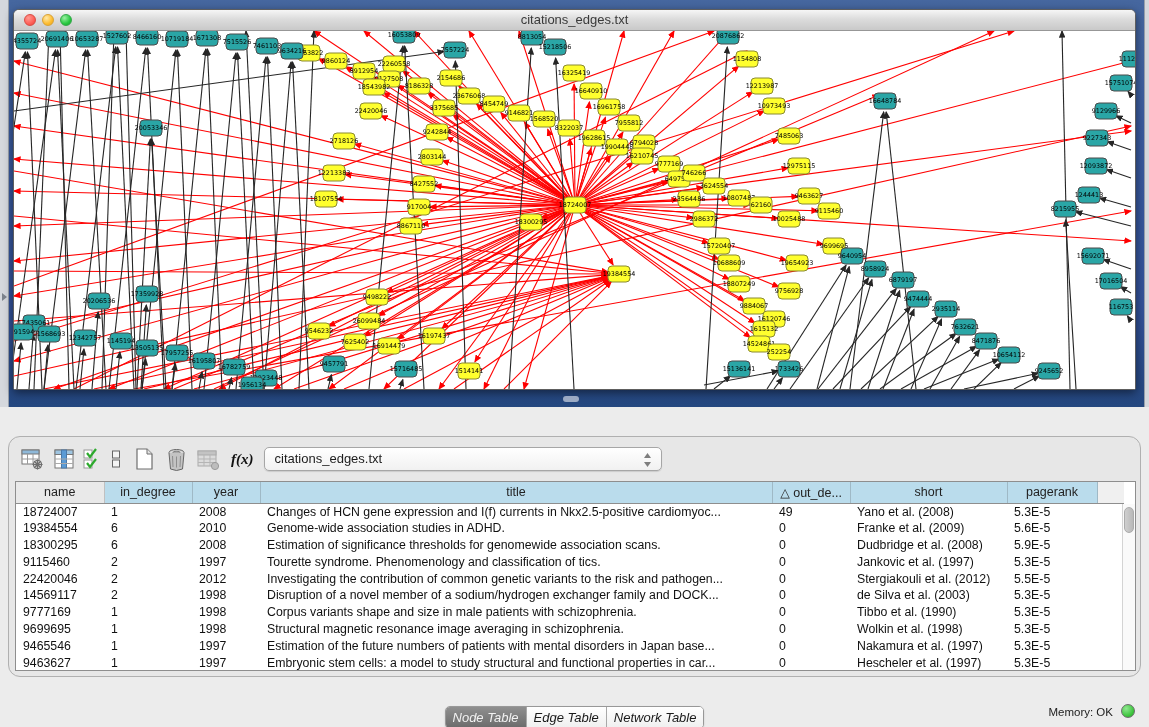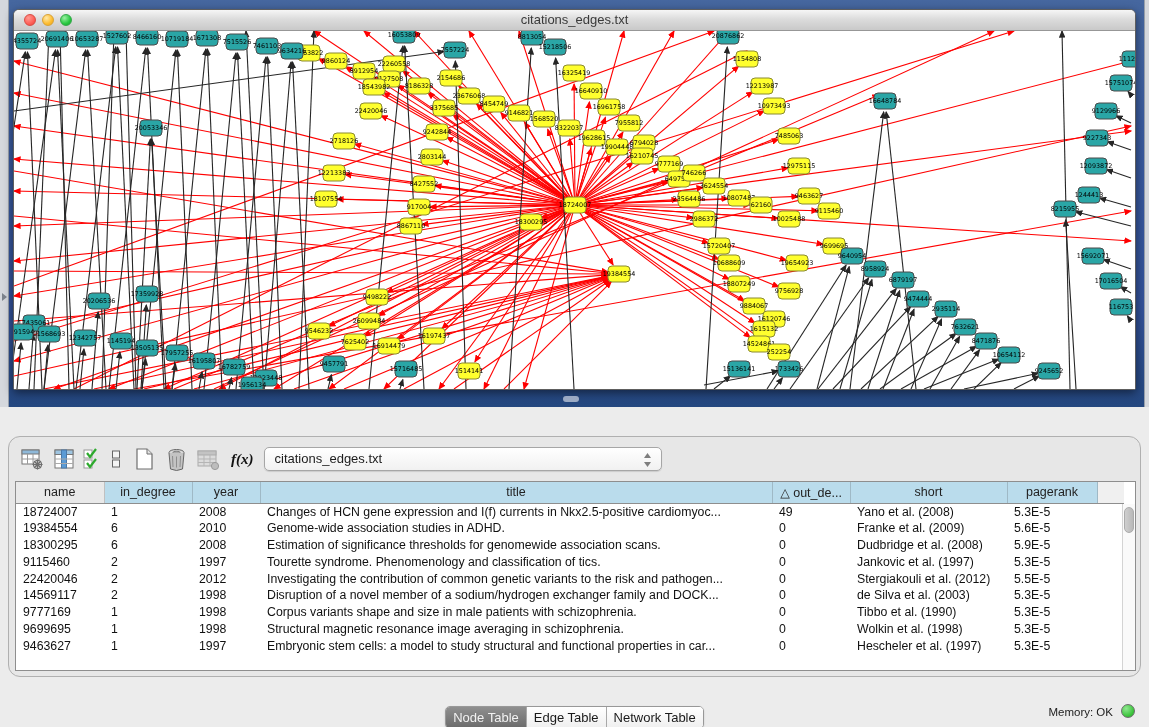--- a/index.html
+++ b/index.html
@@ -62,21 +62,21 @@
   td { height:16.8px; font-size:12.3px; color:#111; padding-left:7px; white-space:nowrap; overflow:hidden; cursor:default; }
   #tbl-scroll { position:absolute; right:0; top:22px; bottom:0; width:13px; background:#fafafa; border-left:1px solid #d4d4d4; }
   #tbl-thumb { position:absolute; left:1px; top:3px; width:10px; height:26px; border-radius:5px;
     background:linear-gradient(90deg,#cfcfcf,#b8b8b8); border:1px solid #ababab; cursor:pointer; }
 
   
   #tabs { position:absolute; left:0; top:269px; width:100%; display:flex; justify-content:center; }
   #tab-group { display:flex; border:1px solid #989898; border-radius:5px; overflow:hidden; height:23px;
     box-shadow:0 1px 2px rgba(0,0,0,.15); background:#fff; }
   .tab { font-size:13px; line-height:22px; padding:0 7px; color:#1a1a1a; background:linear-gradient(180deg,#ffffff,#efefef);
-    border-left:1px solid #a8a8a8; cursor:pointer; }
+    border-left:1px solid #a8a8a8; cursor:pointer;font-style:italic; }
   .tab:first-child { border-left:none; }
   .tab.active { background:linear-gradient(180deg,#8f8f8f,#6b6b6b); color:#f2f2f2; }
 
   
   #status-mem { position:absolute; right:36px; top:299px; font-size:11.5px; color:#222;text-align:center; }
   #mem-dot { position:absolute; right:14px; top:297px; width:14px; height:14px; border-radius:50%;
     background:radial-gradient(circle at 35% 30%,#90e890,#3cc43c 65%,#2f9e2f); border:1px solid #6d6d6d; }
 </style>
 </head>
 <body>
@@ -964,20 +964,30 @@
                 <td>9699695</td>
                 <td>1</td>
                 <td>1998</td>
                 <td>Structural magnetic resonance image averaging in schizophrenia.</td>
                 <td>0</td>
                 <td>Wolkin et al. (1998)</td>
                 <td>5.3E-5</td>
                 <td></td>
               </tr>
               <tr>
+                <td>9465546</td>
+                <td>1</td>
+                <td>1997</td>
+                <td>Estimation of the future numbers of patients with mental disorders in Japan base...</td>
+                <td>0</td>
+                <td>Nakamura et al. (1997)</td>
+                <td>5.3E-5</td>
+                <td></td>
+              </tr>
+              <tr>
                 <td>9463627</td>
                 <td>1</td>
                 <td>1997</td>
                 <td>Embryonic stem cells: a model to study structural and functional properties in car...</td>
                 <td>0</td>
                 <td>Hescheler et al. (1997)</td>
                 <td>5.3E-5</td>
                 <td></td>
               </tr>
             </tbody>

